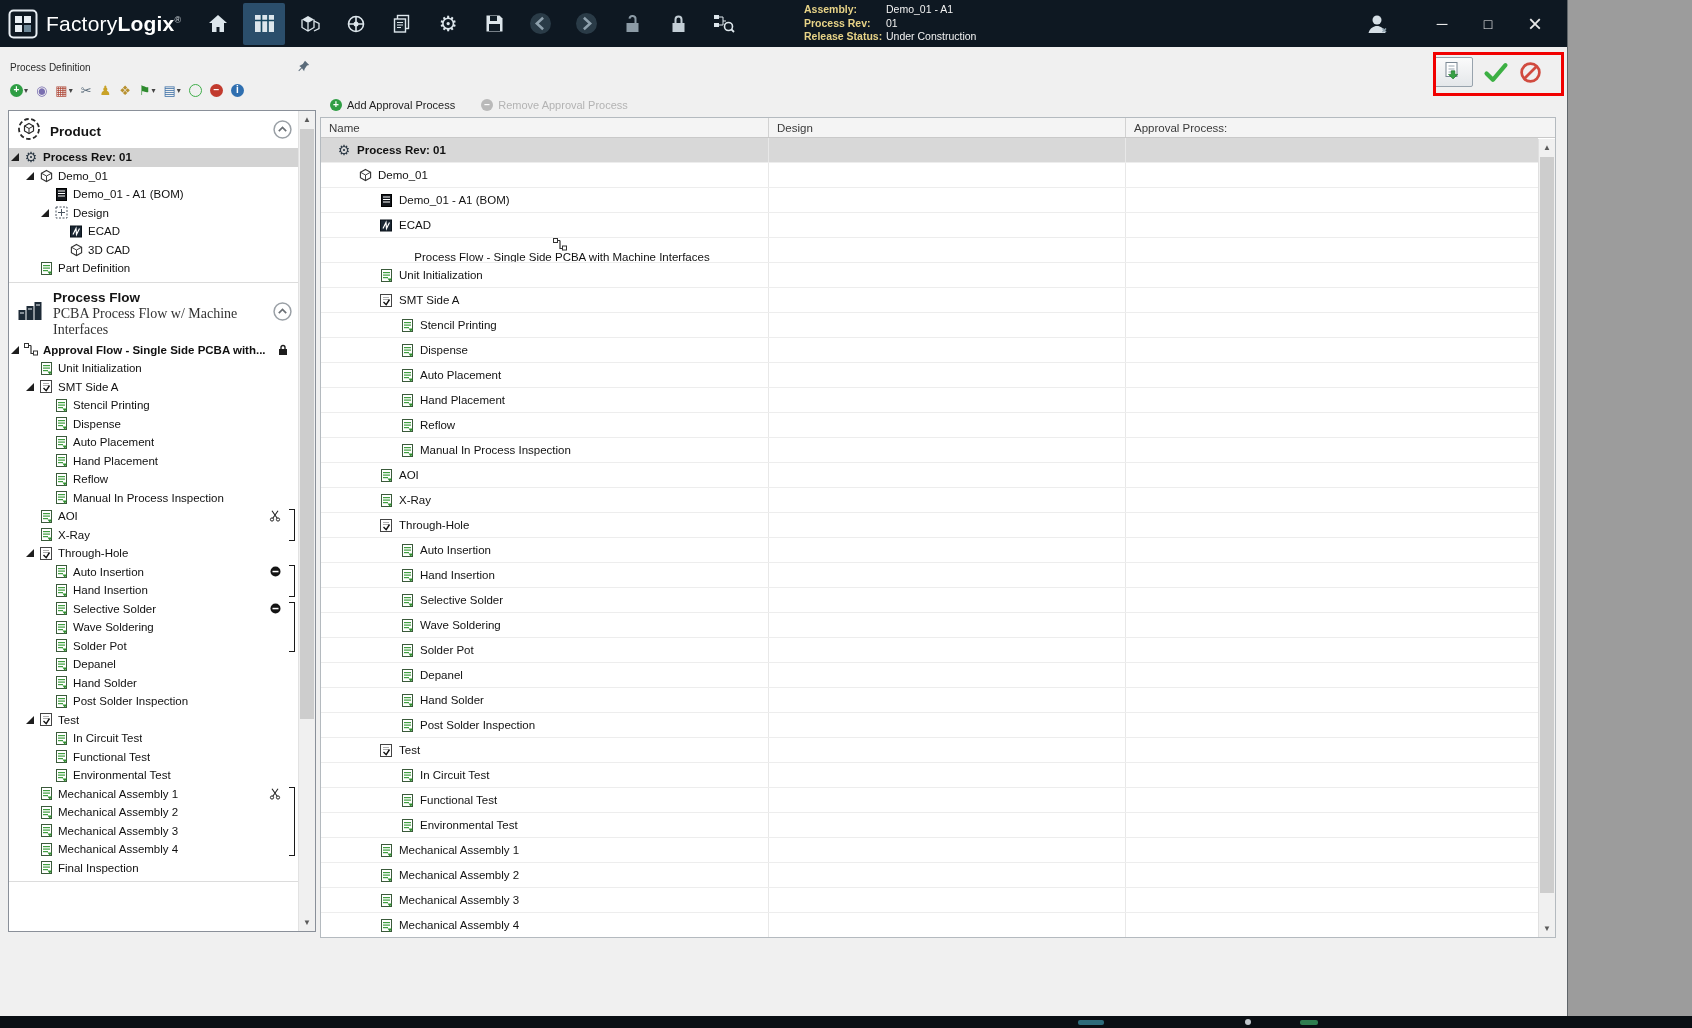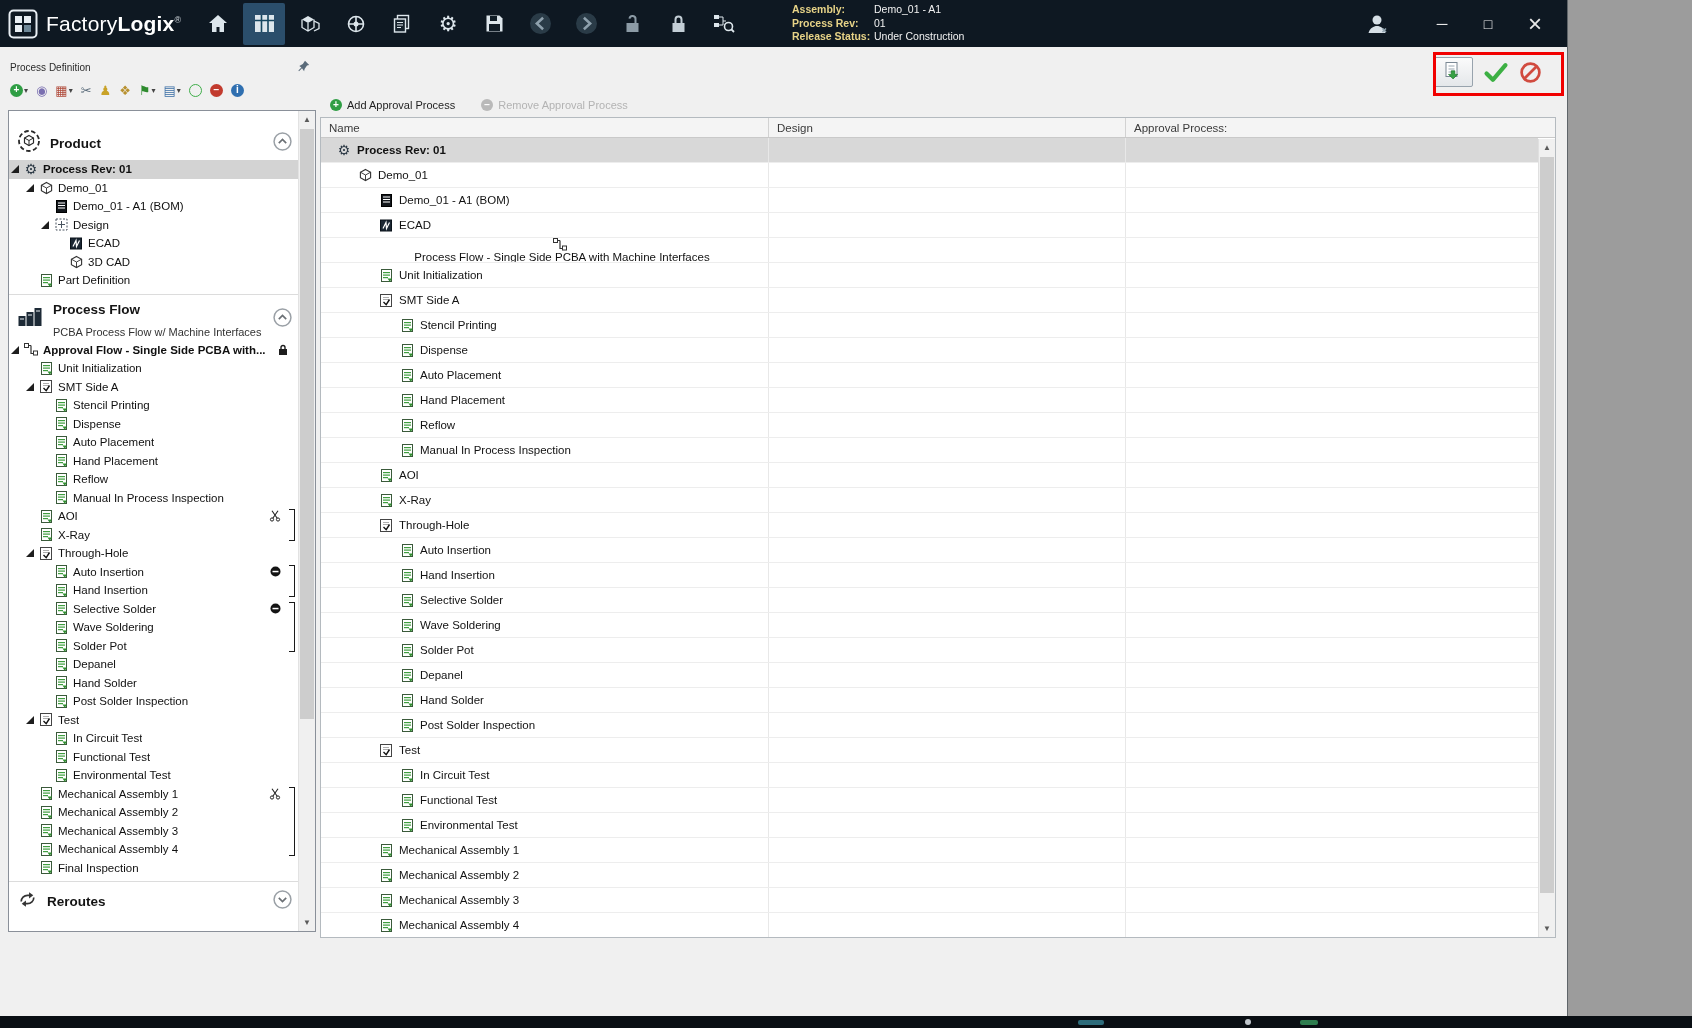--- a/index.html
+++ b/index.html
@@ -14,21 +14,21 @@
     background:#0e1822; display:flex; align-items:center; padding:0 8px; color:#fff; }
   .logo { display:flex; align-items:center; margin-right:8px; }
   .brand { font-size:21px; color:#ffffff; letter-spacing:0.2px; white-space:nowrap; }
   .brand .bold { font-weight:bold; }
   .brand sup { font-size:9px; color:#cfd6dc; }
   .tb-icons { display:flex; align-items:center; gap:4px; margin-left:16px; }
   .tbi { width:42px; height:42px; display:flex; align-items:center; justify-content:center;
     border-radius:2px; font-size:20px; color:#dde6ec; }
   .tbi.active { background:#2b4e6b; }
   .assembly-info { position:absolute; left:792px; top:3px; font-size:10.5px; line-height:13.5px; }
-  .ai-row { white-space:nowrap; }
+  .ai-row { white-space:nowrap;margin-left:12px; }
   .ai-label { display:inline-block; width:82px; font-weight:bold; color:#e7d387; }
   .ai-value { color:#f2f2f2; }
   .tb-right { margin-left:auto; display:flex; align-items:center; }
   .userbtn { width:40px; height:42px; display:flex; align-items:center; justify-content:center; margin-right:22px; }
   .winctl { width:46px; height:47px; display:flex; align-items:center; justify-content:center;
     color:#e8e8e8; font-size:15px; }
   .winctl.close { font-size:24px; width:48px; }
   .winctl.max { font-size:14px; }
 
   
@@ -37,27 +37,27 @@
   .pin { margin-left:auto; }
   .pd-toolbar { display:flex; align-items:center; gap:8px; padding:4px 2px 0 2px; height:24px; }
   .ltool { display:inline-flex; align-items:center; }
   .lt-caret { font-size:8px; color:#444; margin-left:1px; }
   .cbadge { width:13px; height:13px; border-radius:50%; color:#fff; font-size:10px; font-weight:bold;
     display:inline-flex; align-items:center; justify-content:center; line-height:1; }
   .cbadge.outline { background:transparent; border:1.5px solid; }
 
   .tree-box { position:absolute; left:0; right:0; top:63px; bottom:8px; background:#fff;
     border:1px solid #8a9099; overflow:hidden; }
-  .tree-inner { position:absolute; left:0; top:0; right:17px; bottom:0; padding-top:15px; overflow:hidden;border-radius:7px; }
+  .tree-inner { position:absolute; left:0; top:0; right:17px; bottom:0; padding-top:3px; overflow:hidden;border-radius:7px; }
 
   .sec { display:flex; align-items:center; gap:9px; padding:3px 6px 3px 8px; }
   .sec-label { font-weight:bold; font-size:13.5px; color:#141414; }
   .sec-right { margin-left:auto; }
   .sec-text { display:flex; flex-direction:column; }
-  .sec-sub { font-size:11px; color:#333; margin-top:9px; }
+  .sec-sub { font-size:14px; color:#333; margin-top:1px;font-family:Liberation Serif, serif; }
   .tdivider { border-top:1px solid #dcdcdc; margin:4px 0; }
 
   .trow { display:flex; align-items:center; height:18.5px; position:relative; padding-right:30px; }
   .trow.sel { background:#d3d3d3; }
   .exp { width:11px; height:8px; display:inline-block; flex:none; }
   .exp.open::after { content:""; display:block; width:0; height:0;
     border:4px solid transparent; border-right-color:#1e1e1e; border-bottom-color:#1e1e1e; }
   .icn { margin:0 5px 0 2px; flex:none; display:inline-flex; align-items:center; justify-content:center;
     width:14px; line-height:1; }
   .tlabel { font-size:11.5px; color:#101010; white-space:nowrap; overflow:hidden; text-overflow:ellipsis; }
@@ -779,33 +779,20 @@
                 </svg>
               </span>
               <span class="tlabel" data-name="tree-item-label">Final Inspection</span>
             </div>
             <div class="bracket" data-name="reroute-bracket" style="top: 168.5px; height: 32px;"></div>
             <div class="bracket" data-name="reroute-bracket" style="top: 224px; height: 32px;"></div>
             <div class="bracket" data-name="reroute-bracket" style="top: 261px; height: 50.5px;"></div>
             <div class="bracket" data-name="reroute-bracket" style="top: 446px; height: 69px;"></div>
           </div>
         <div class="tdivider" data-name="divider"></div>
-        <div class="sec" data-name="section-reroutes">
-          <span id="rr-sec-icon" data-name="reroutes-section-icon"><svg width="21" height="21" viewBox="0 0 20 20">
-                <path d="M4 12a6 6 0 016-6h2.5" fill="none" stroke="#333" stroke-width="1.6"></path>
-                <path d="M11.5 3l4 3-4 3z" fill="#333"></path>
-                <path d="M16 8a6 6 0 01-6 6H7.5" fill="none" stroke="#333" stroke-width="1.6"></path>
-                <path d="M8.5 11l-4 3 4 3z" fill="#333"></path>
-              </svg></span>
-          <span class="sec-label" data-name="reroutes-section-label">Reroutes</span>
-          <span class="sec-right" id="rr-expand" data-name="expand-down-icon"><svg width="19" height="19" viewBox="0 0 18 18">
-                <circle cx="9" cy="9" r="8" fill="none" stroke="#9aa0a6" stroke-width="1.4"></circle>
-                <path d="M5.5 7.5 9 11l3.5-3.5" fill="none" stroke="#6b7075" stroke-width="1.6"></path>
-              </svg></span>
-        </div>
       </div>
       <div class="tree-scrollbar" data-name="tree-vertical-scrollbar">
         <div class="vs-btn" data-name="scroll-up-button">▲</div>
         <div class="vs-thumb" style="top:18px; height:72%;" data-name="scroll-thumb"></div>
         <div class="vs-btn bottom" data-name="scroll-down-button">▼</div>
       </div>
     </div>
   </div>
 
   <div class="main-panel" data-name="process-release-status-panel">

